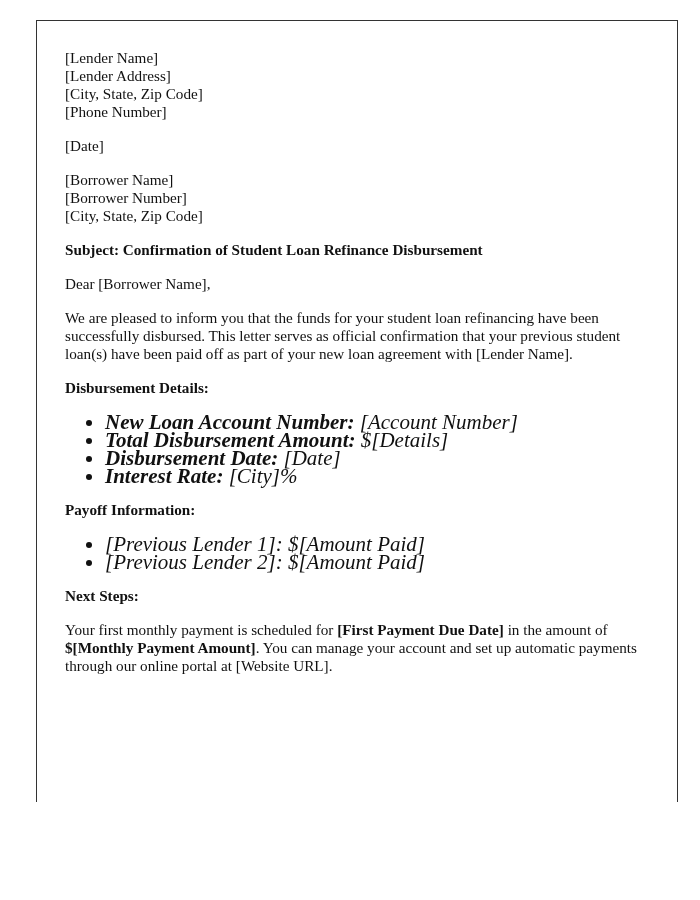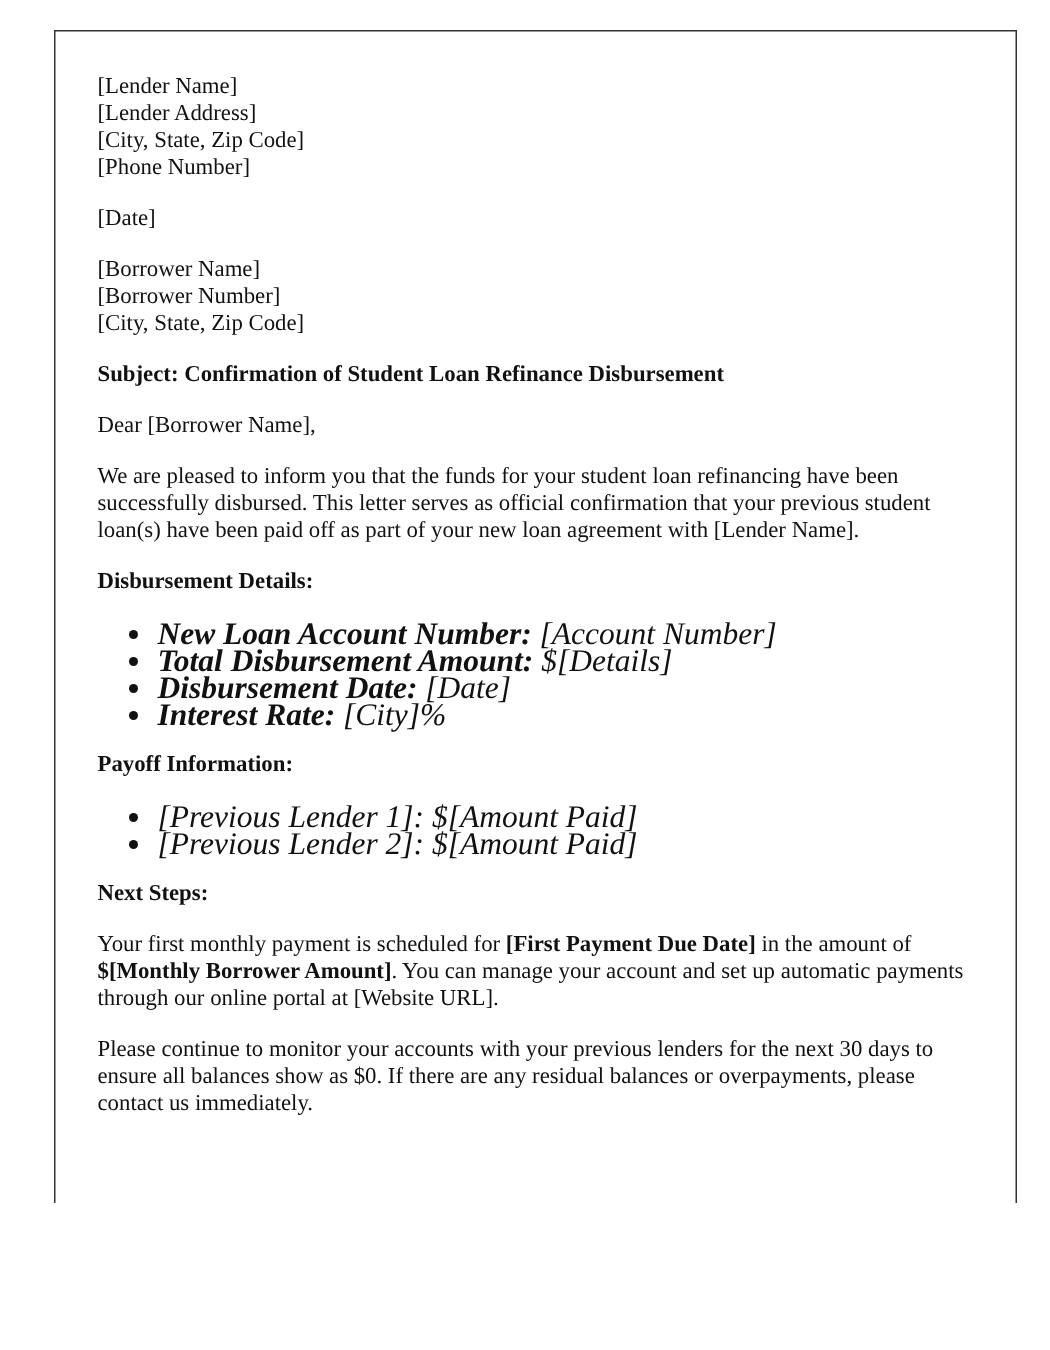--- a/index.html
+++ b/index.html
@@ -51,17 +51,16 @@
       <li><b>Interest Rate:</b><span> [City]%</span></li>
     </ul>
 
     <p class="heading">Payoff Information:</p>
     <ul>
       <li>[Previous Lender 1]: $[Amount Paid]</li>
       <li>[Previous Lender 2]: $[Amount Paid]</li>
     </ul>
 
     <p class="heading">Next Steps:</p>
-    <p><span>Your first monthly payment is scheduled for </span><b>[First Payment Due Date]</b><span> in the amount of </span><b>$[Monthly Borrower Amount]</b><span>. You can manage your account and set up automatic payments through our online portal at [Website URL].</span></p>
-    <p>Please continue to monitor your accounts with your previous lenders for the next 30 days to ensure all balances show as $0. If there are any residual balances or overpayments, please contact us immediately.</p>
+    <p><span>Your first monthly payment is scheduled for </span><b>[First Payment Due Date]</b><span> in the amount of </span><b>$[Monthly Payment Amount]</b><span>. You can manage your account and set up automatic payments through our online portal at [Website URL].</span></p>
 
   </div>
 </div>
 
 </body></html>

